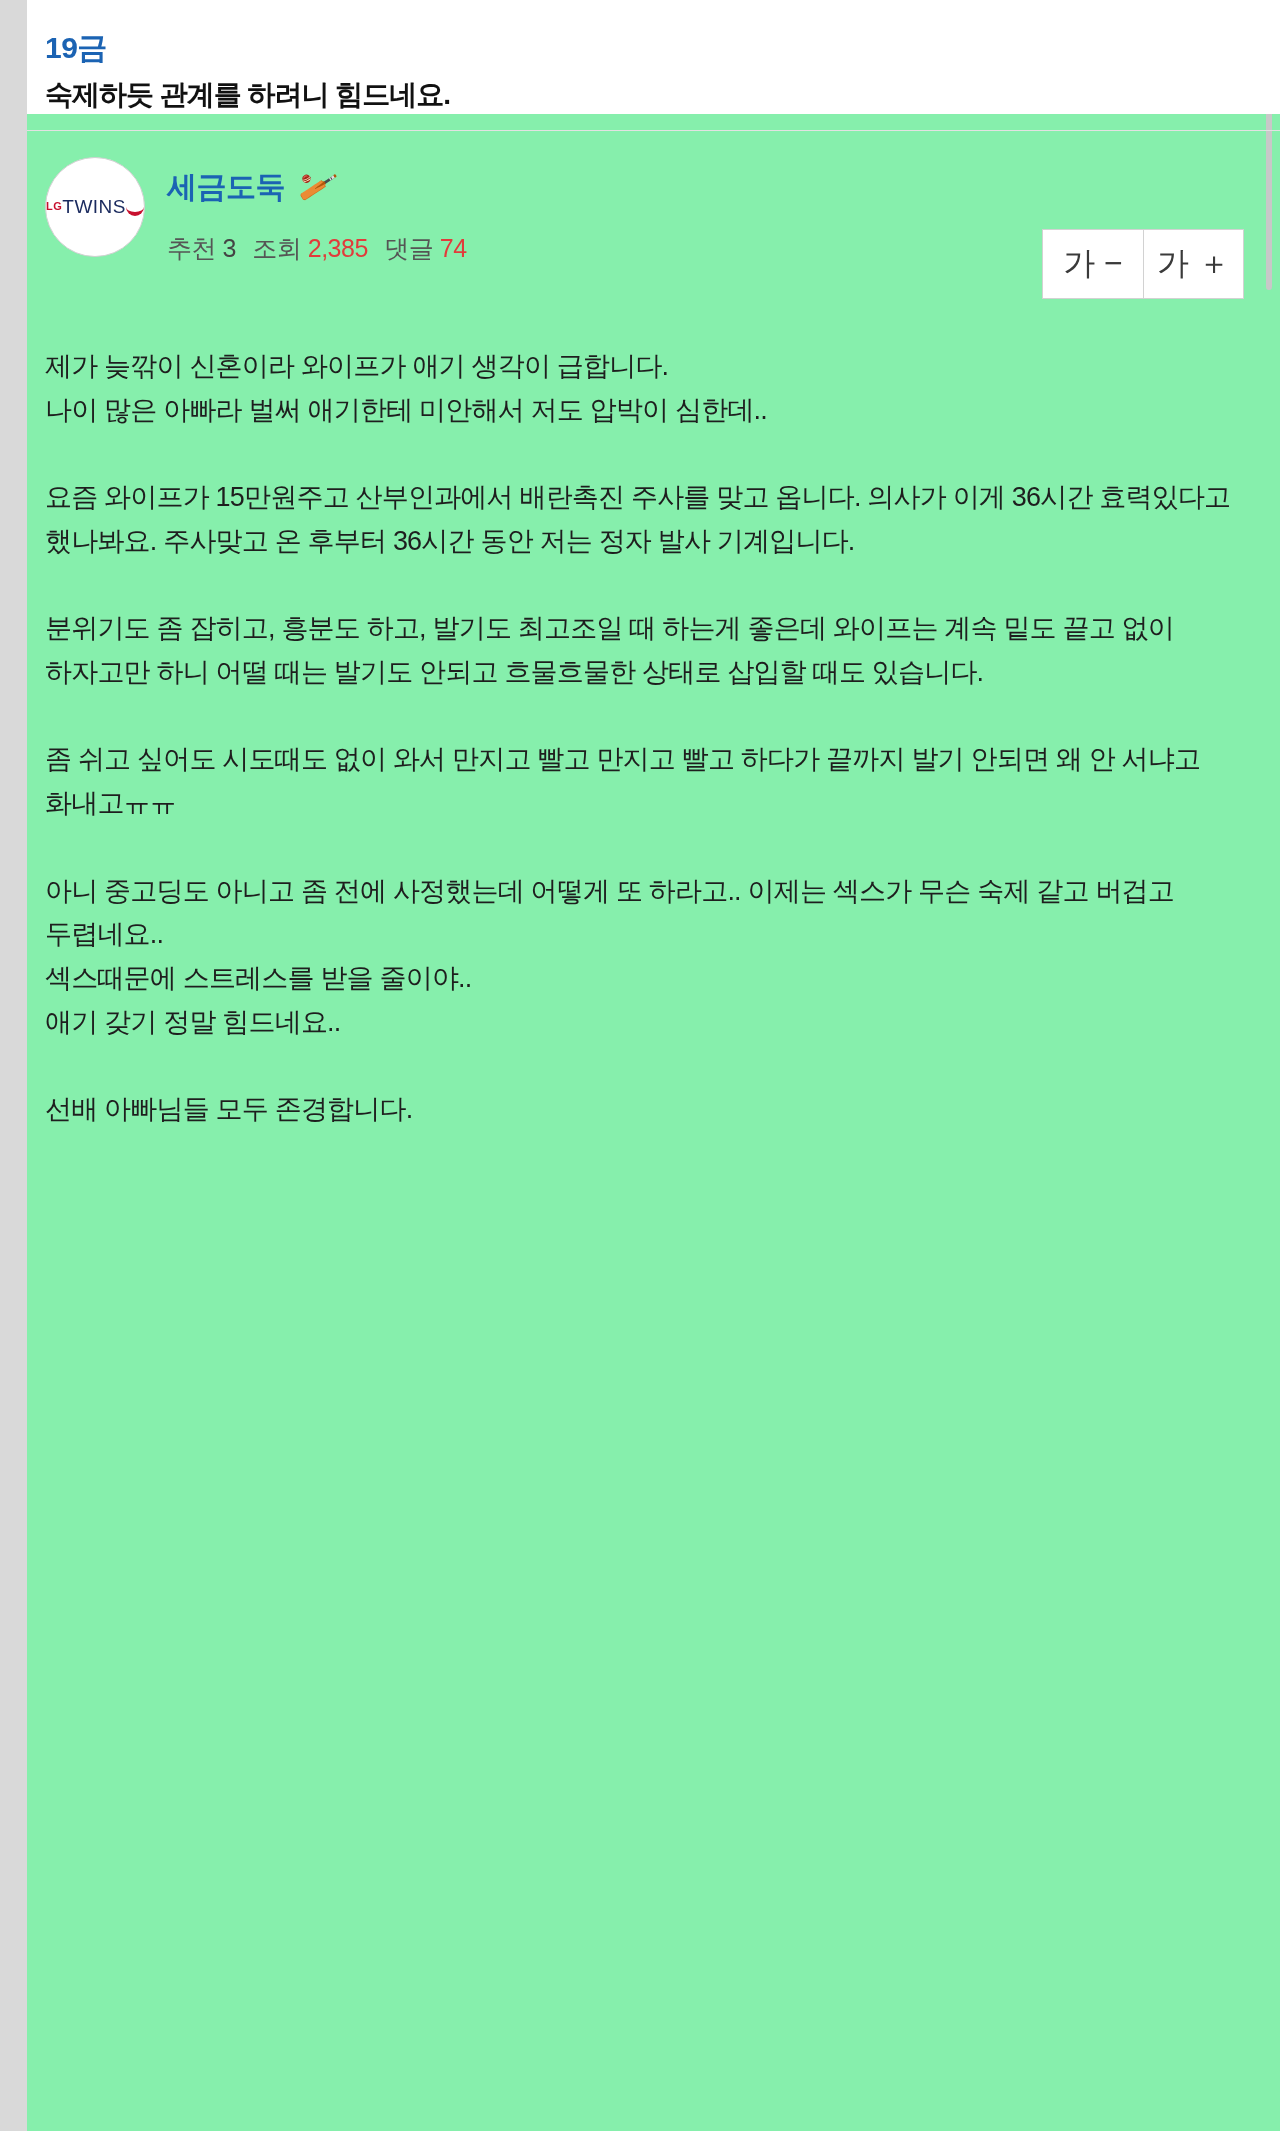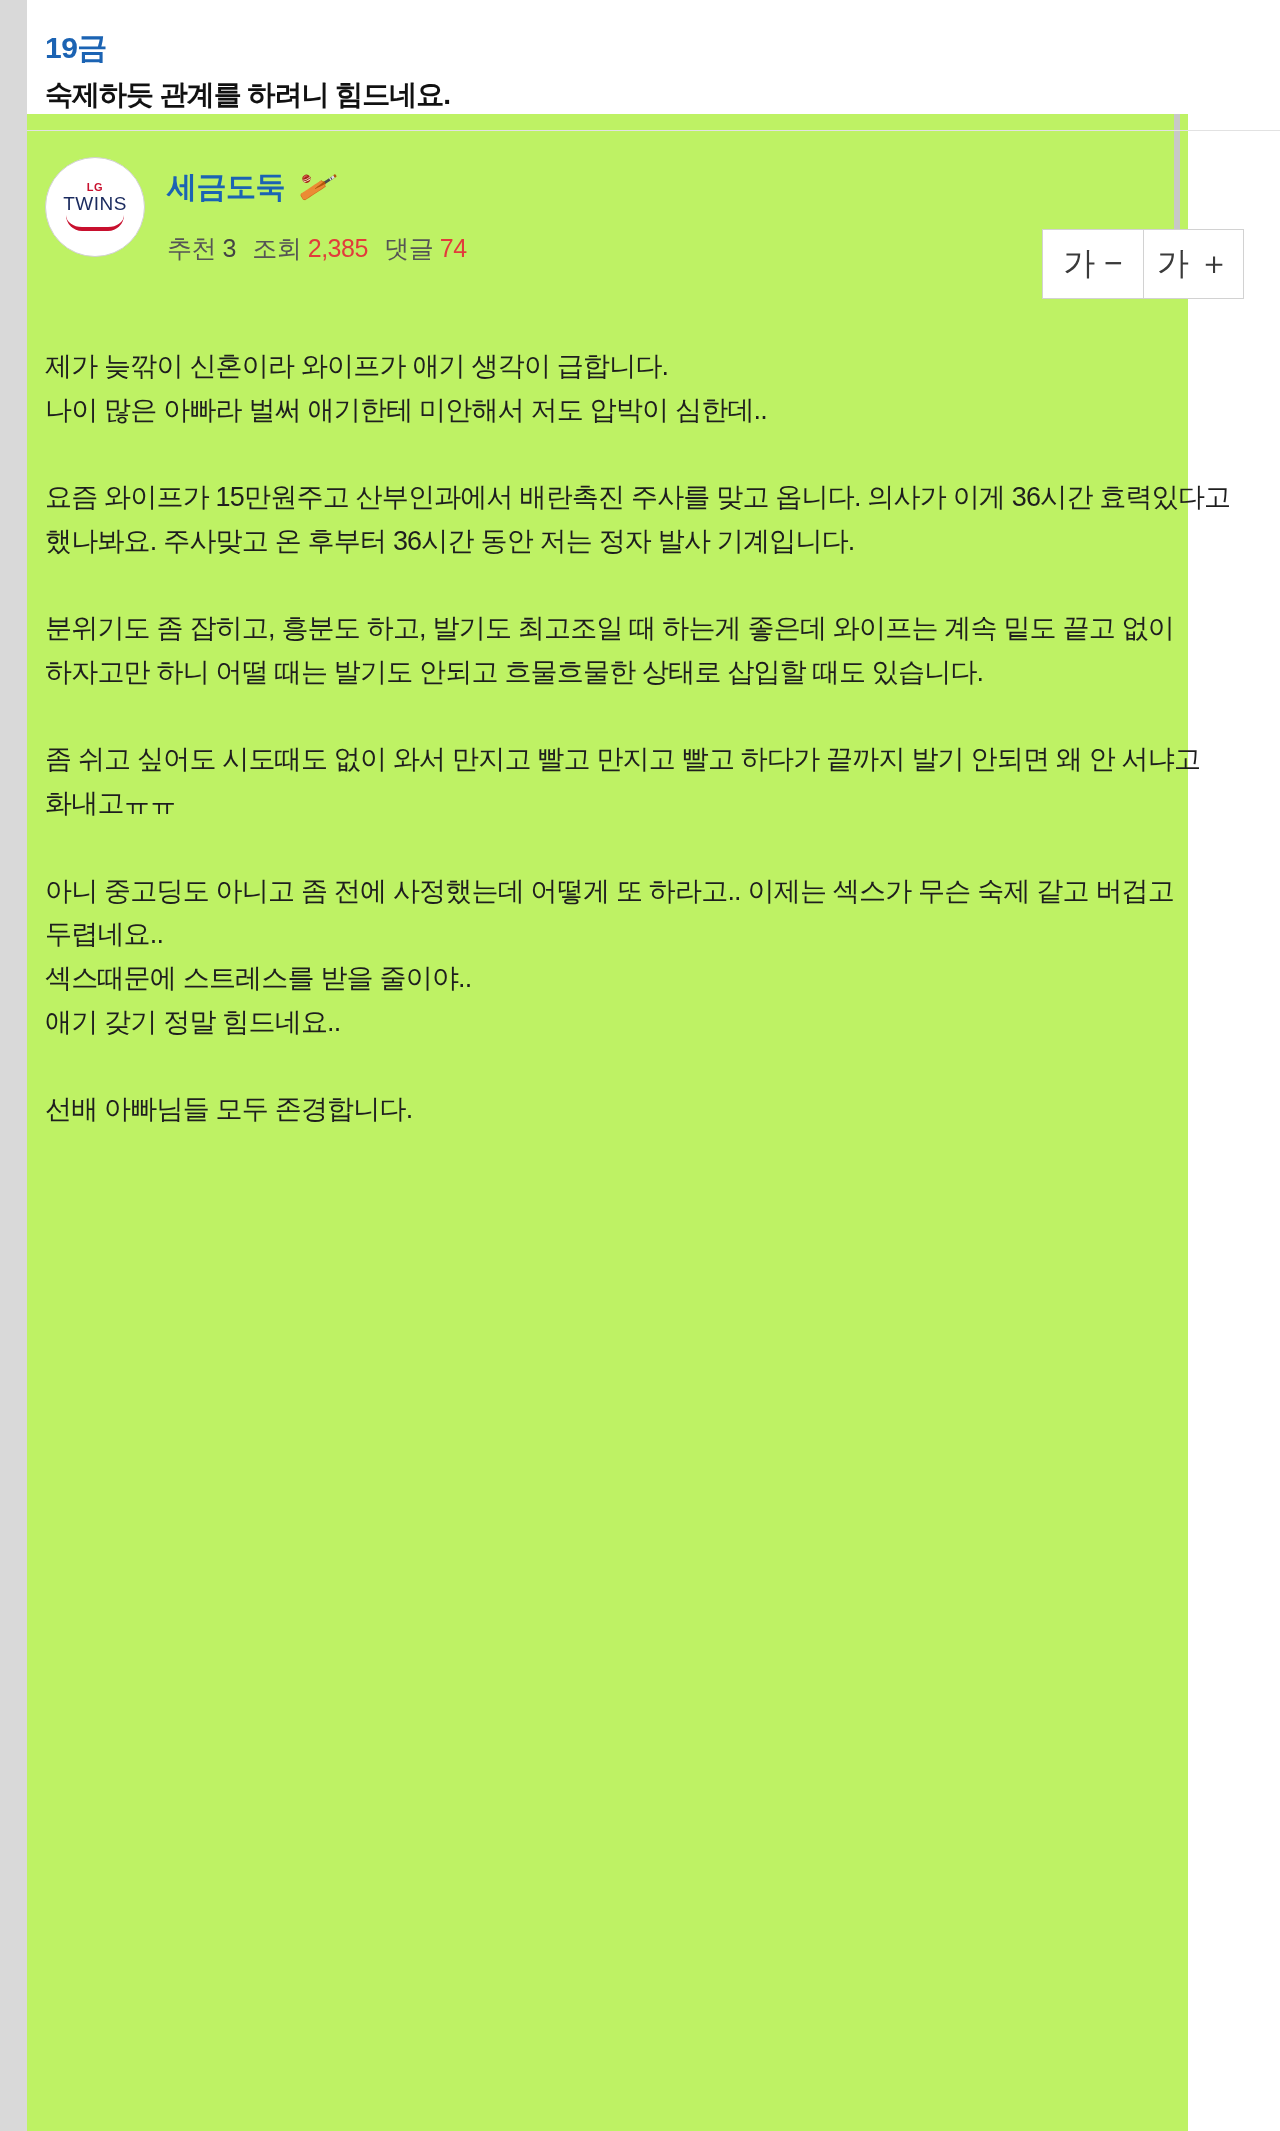--- a/index.html
+++ b/index.html
@@ -11,24 +11,24 @@
   body {
     width: 1280px;
     height: 2131px;
     font-family: "Liberation Sans", sans-serif;
     color: #222222;
     position: relative;
     overflow: hidden;
   }
 
   .page {
-    width: 1188px;
+    width: 1280px;
     height: 2131px;
     position: relative;
-    background: #bef264;
+    background: #86efac;
   }
 
   
   .left-gutter {
     position: absolute;
     left: 0;
     top: 0;
     width: 27px;
     height: 2131px;
     background: #d9d9d9;
@@ -105,21 +105,21 @@
     background: #ffffff;
     position: relative;
     flex: none;
     margin-top: 4px;
     overflow: hidden;
   }
   .avatar-inner {
     position: absolute;
     left: 0; right: 0; top: 0; bottom: 0;
     display: flex;
-    flex-direction: column;
+    flex-direction: row;
     align-items: center;
     justify-content: center;
   }
   .avatar-top {
     font-size: 11px;
     font-weight: bold;
     color: #c8102e;
     letter-spacing: 0.5px;
     line-height: 1;
     margin-bottom: 1px;

